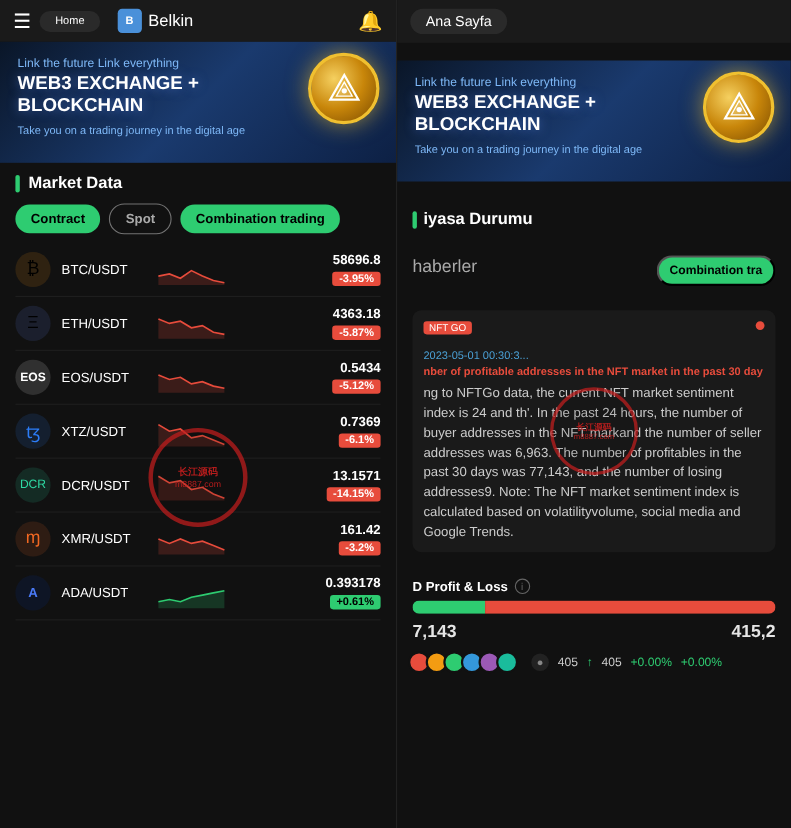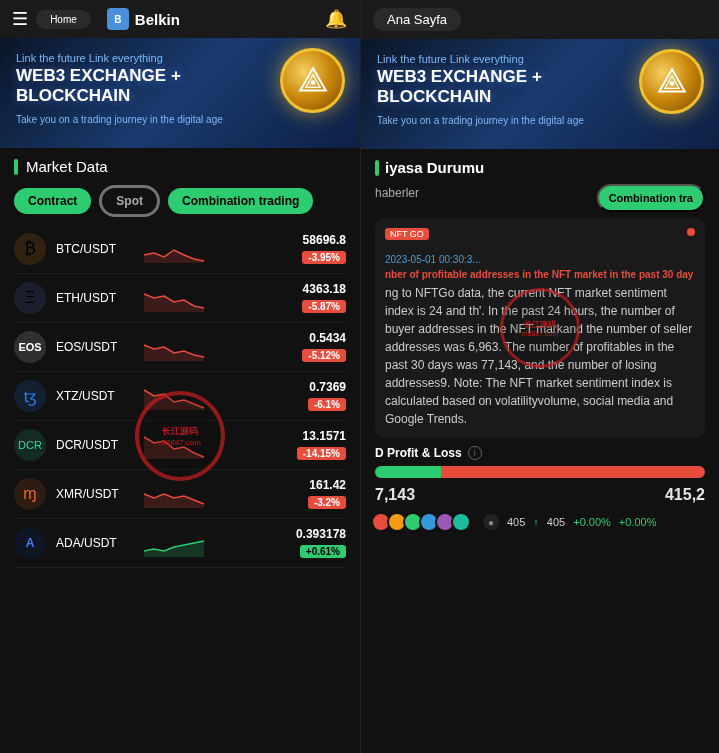--- a/index.html
+++ b/index.html
@@ -51,21 +51,21 @@
       width: 22px;
       height: 22px;
       background: #4a90d9;
       border-radius: 4px;
       display: flex; align-items: center; justify-content: center;
       font-size: 10px; color: #fff; font-weight: bold;
     }
     .brand-name {
       color: #fff;
       font-size: 15px;
-      font-weight: 700;
+      font-weight: 400;
     }
     .bell-icon {
       margin-left: auto;
       color: #fff;
       font-size: 18px;
     }
 
     
     .banner {
       background: linear-gradient(135deg, #0a1628 0%, #1a3a6e 50%, #0d2044 100%);
@@ -123,21 +123,21 @@
     }
     .section-indicator {
       width: 4px;
       height: 16px;
       background: #2ecc71;
       border-radius: 2px;
     }
     .section-title {
       color: #fff;
       font-size: 15px;
-      font-weight: 400;
+      font-weight: 700;
     }
 
     
     .tabs-row {
       display: flex;
       padding: 4px 14px 8px;
       gap: 8px;
       align-items: center;
     }
     .tab-btn {
@@ -148,21 +148,21 @@
       border: none;
       cursor: pointer;
     }
     .tab-btn.active-green {
       background: #2ecc71;
       color: #000;
     }
     .tab-btn.inactive {
       background: transparent;
       color: #aaa;
-      border: 3px solid #737373;
+      border: 1px solid #737373;
     }
     .tab-btn.combo {
       background: #2ecc71;
       color: #000;
     }
 
     
     .market-list {
       flex: 1;
       overflow-y: auto;
@@ -251,20 +251,21 @@
 
     
     .right-panel {
       width: 359px;
       background: #111;
       display: flex;
       flex-direction: column;
       height: 753px;
       overflow: hidden;
       border-left: 1px solid #222;
+      gap: 16px;
     }
 
     .right-top-bar {
       display: flex;
       align-items: center;
       padding: 8px 12px;
       background: #1a1a1a;
     }
     .ana-sayfa-tab {
       background: #2a2a2a;
@@ -591,21 +592,21 @@
       </div>
     </div>
   </div>
 
   <div class="right-section-header">
     <div class="section-indicator"></div>
     <span class="right-section-title">iyasa Durumu</span>
   </div>
 
   <div style="display:flex; align-items:flex-start; padding: 4px 14px 6px; gap:8px;">
-    <span style="color:#aaa; font-size:12px; padding-top:2px;">haberler</span>
+    <span style="color:#aaa; font-size:16px; padding-top:2px;">haberler</span>
     <button class="combo-trading-partial" style="margin-left:auto;">Combination tra</button>
   </div>
 
   <div class="news-section">
     <div style="background:#1a1a1a; border-radius:8px; padding:10px; position:relative;">
 
       <div style="position:absolute; top:10px; right:10px; width:8px; height:8px; border-radius:50%; background:#e74c3c;"></div>
 
       <div style="position:absolute; top:50%; left:50%; transform:translate(-50%,-50%); z-index:10; pointer-events:none;">
         <div style="width:80px; height:80px; border-radius:50%; border:3px solid rgba(200,30,30,0.7); display:flex; flex-direction:column; align-items:center; justify-content:center; background:rgba(0,0,0,0.1);">

